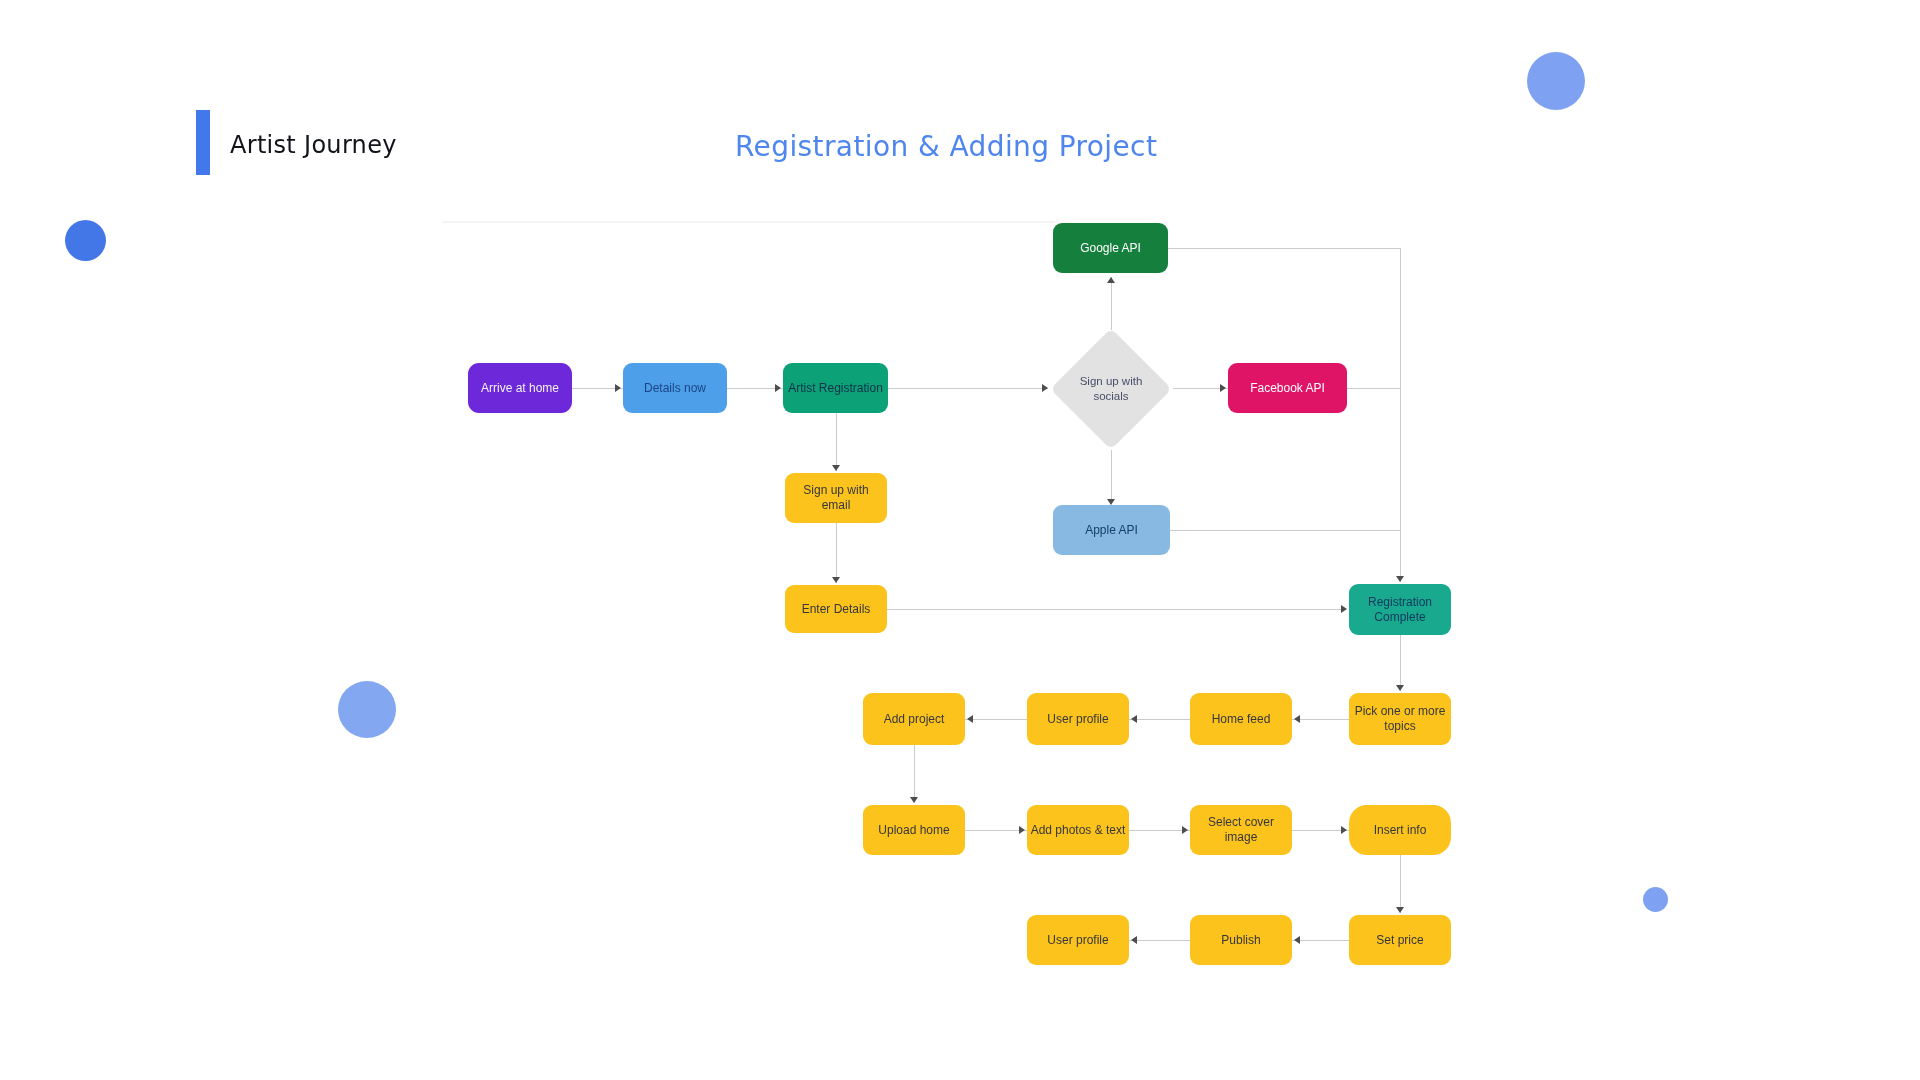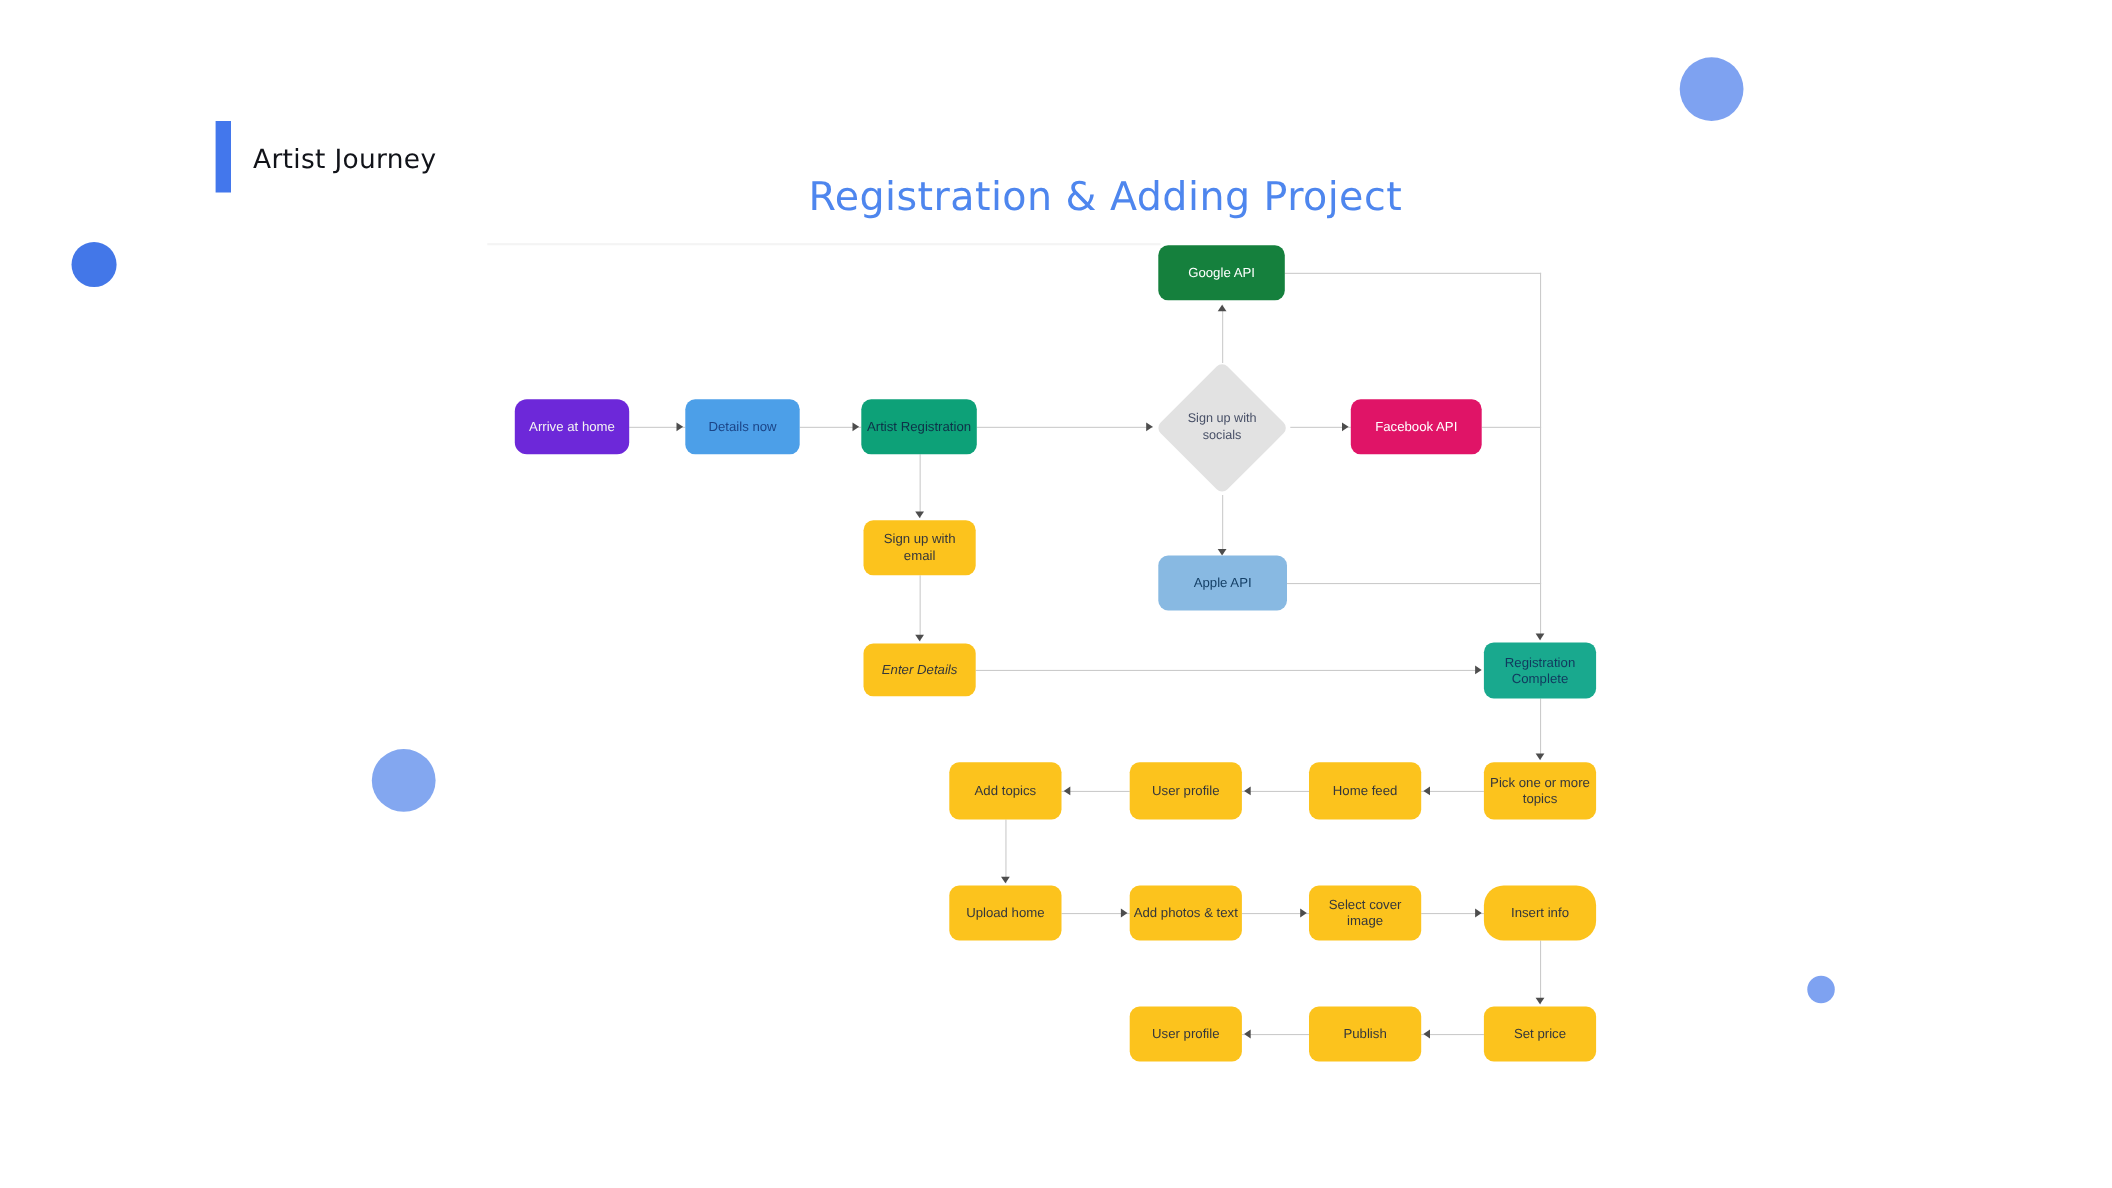--- a/index.html
+++ b/index.html
@@ -4,21 +4,21 @@
 <style>
   html,body{margin:0;padding:0;background:#fff;}
   #stage{position:relative;width:1920px;height:1080px;background:#ffffff;overflow:hidden;
          font-family:"Liberation Sans",sans-serif;}
 
   
   .brand-bar{position:absolute;left:196px;top:110px;width:14px;height:65px;background:#4377EC;}
   .brand-text{position:absolute;left:230px;top:131px;font-family:"DejaVu Sans",sans-serif;
               font-size:24px;font-weight:500;color:#111319;letter-spacing:0.3px;}
   .page-title{position:absolute;left:735px;top:130px;font-family:"DejaVu Sans",sans-serif;
-              font-size:36px;font-weight:500;color:#4E86EE;letter-spacing:0.4px;margin-top:29px;}
+              font-size:28px;font-weight:500;color:#4E86EE;letter-spacing:0.4px;}
 
   
   .circle{position:absolute;border-radius:50%;}
   .c1{left:1527px;top:52px;width:58px;height:58px;background:#7EA2F1;}
   .c2{left:65px;top:220px;width:41px;height:41px;background:#4377E8;}
   .c3{left:338px;top:681px;width:58px;height:57px;background:#83A7F0;}
   .c4{left:1643px;top:887px;width:25px;height:25px;background:#7EA2F1;}
 
   
   .node{position:absolute;border-radius:9px;display:flex;align-items:center;justify-content:center;
@@ -33,21 +33,21 @@
   .n-lblue{background:#88B9E2;color:#154067;}
   .n-yellow{background:#FCC31D;color:#35373B;}
 
   .pos-arrive{left:468px;top:363px;width:104px;height:50px;}
   .pos-register{left:623px;top:363px;width:104px;height:50px;}
   .pos-artistreg{left:783px;top:363px;width:105px;height:50px;}
   .pos-google{left:1053px;top:223px;width:115px;height:50px;}
   .pos-facebook{left:1228px;top:363px;width:119px;height:50px;}
   .pos-apple{left:1053px;top:505px;width:117px;height:50px;}
   .pos-email{left:785px;top:473px;width:102px;height:50px;}
-  .pos-details{left:785px;top:585px;width:102px;height:48px;font-style:italic;}
+  .pos-details{left:785px;top:585px;width:102px;height:48px;}
   .pos-regcomp{left:1349px;top:584px;width:102px;height:51px;}
   .pos-addproj{left:863px;top:693px;width:102px;height:52px;}
   .pos-userprof1{left:1027px;top:693px;width:102px;height:52px;}
   .pos-homefeed{left:1190px;top:693px;width:102px;height:52px;}
   .pos-picktopics{left:1349px;top:693px;width:102px;height:52px;}
   .pos-uploadtool{left:863px;top:805px;width:102px;height:50px;}
   .pos-addphotos{left:1027px;top:805px;width:102px;height:50px;padding:3px 2px;}
   .pos-selectcover{left:1190px;top:805px;width:102px;height:50px;}
   .pos-insertinfo{left:1349px;top:805px;width:102px;height:50px;border-radius:18px;}
   .pos-userprof2{left:1027px;top:915px;width:102px;height:50px;}
@@ -157,21 +157,21 @@
   <div class="diamond-label">Sign up with socials</div>
 
   <div class="node n-purple pos-google">Google API</div>
   <div class="node n-pink pos-facebook">Facebook API</div>
   <div class="node n-lblue pos-apple">Apple API</div>
 
   <div class="node n-yellow pos-email">Sign up with email</div>
   <div class="node n-yellow pos-details">Enter Details</div>
   <div class="node n-teal pos-regcomp">Registration Complete</div>
 
-  <div class="node n-yellow pos-addproj">Add topics</div>
+  <div class="node n-yellow pos-addproj">Add project</div>
   <div class="node n-yellow pos-userprof1">User profile</div>
   <div class="node n-yellow pos-homefeed">Home feed</div>
   <div class="node n-yellow pos-picktopics">Pick one or more topics</div>
 
   <div class="node n-yellow pos-uploadtool">Upload home</div>
   <div class="node n-yellow pos-addphotos">Add photos &amp; text</div>
   <div class="node n-yellow pos-selectcover">Select cover image</div>
   <div class="node n-yellow pos-insertinfo">Insert info</div>
 
   <div class="node n-yellow pos-userprof2">User profile</div>

